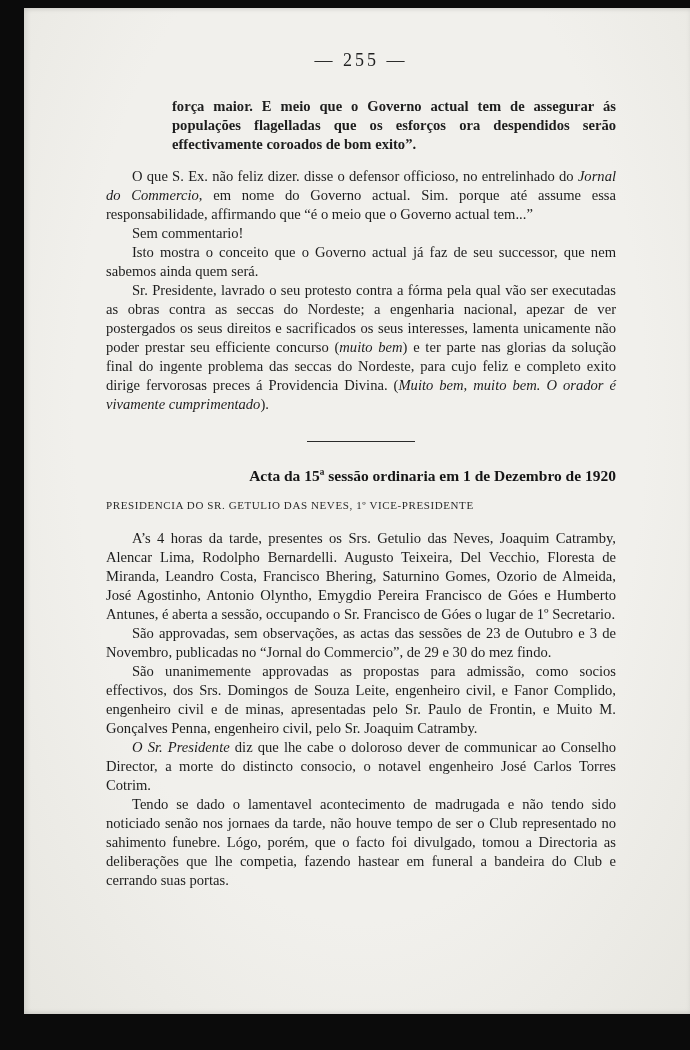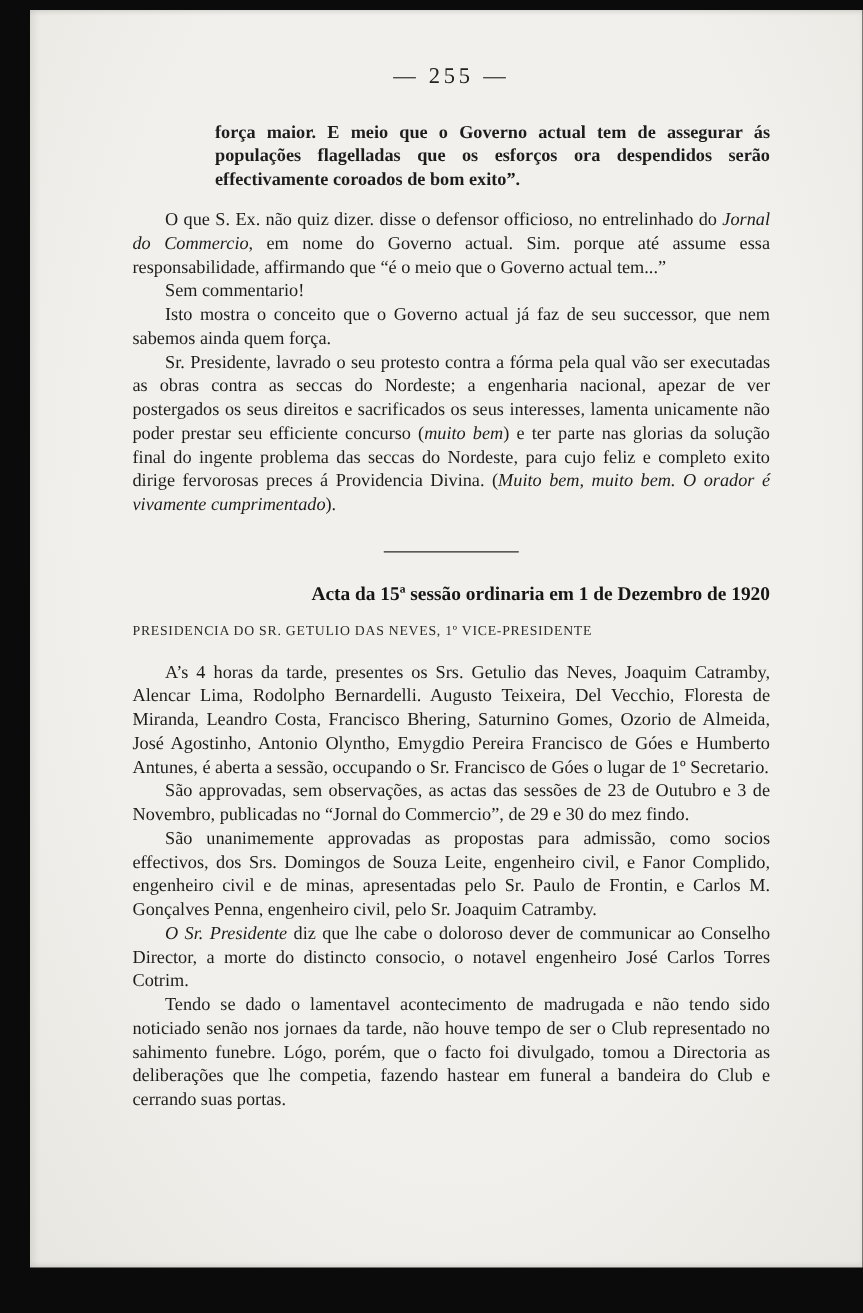--- a/index.html
+++ b/index.html
@@ -71,38 +71,38 @@
 </head>
 <body>
 
 <div class="scan-page">
   <div class="content">
 
     <div class="page-number">— 255 —</div>
 
     <p class="quote"><span>força maior. E meio que o Governo actual tem de assegurar ás populações flagelladas que os esforços ora despendidos serão effectivamente coroados de bom exito”.</span></p>
 
-    <p><span>O que S. Ex. não quiz dizer. disse o defensor officioso, no entrelinhado do </span><span class="it">Jornal do Commercio</span><span>, em nome do Governo actual. Sim. porque até assume essa responsabilidade, affirmando que “é o meio que o Governo actual tem...”</span></p>
+    <p><span>O que S. Ex. não feliz dizer. disse o defensor officioso, no entrelinhado do </span><span class="it">Jornal do Commercio</span><span>, em nome do Governo actual. Sim. porque até assume essa responsabilidade, affirmando que “é o meio que o Governo actual tem...”</span></p>
 
     <p><span>Sem commentario!</span></p>
 
-    <p><span>Isto mostra o conceito que o Governo actual já faz de seu successor, que nem sabemos ainda quem força.</span></p>
+    <p><span>Isto mostra o conceito que o Governo actual já faz de seu successor, que nem sabemos ainda quem será.</span></p>
 
     <p><span>Sr. Presidente, lavrado o seu protesto contra a fórma pela qual vão ser executadas as obras contra as seccas do Nordeste; a engenharia nacional, apezar de ver postergados os seus direitos e sacrificados os seus interesses, lamenta unicamente não poder prestar seu efficiente concurso (</span><span class="it">muito bem</span><span>) e ter parte nas glorias da solução final do ingente problema das seccas do Nordeste, para cujo feliz e completo exito dirige fervorosas preces á Providencia Divina. (</span><span class="it">Muito bem, muito bem. O orador é vivamente cumprimentado</span><span>).</span></p>
 
     <div class="divider"></div>
 
     <h1 class="session-heading">Acta da 15ª sessão ordinaria em 1 de Dezembro de 1920</h1>
 
     <div class="presidency">PRESIDENCIA DO SR. GETULIO DAS NEVES, 1º VICE-PRESIDENTE</div>
 
     <p><span>A’s 4 horas da tarde, presentes os Srs. Getulio das Neves, Joaquim Catramby, Alencar Lima, Rodolpho Bernardelli. Augusto Teixeira, Del Vecchio, Floresta de Miranda, Leandro Costa, Francisco Bhering, Saturnino Gomes, Ozorio de Almeida, José Agostinho, Antonio Olyntho, Emygdio Pereira Francisco de Góes e Humberto Antunes, é aberta a sessão, occupando o Sr. Francisco de Góes o lugar de 1º Secretario.</span></p>
 
     <p><span>São approvadas, sem observações, as actas das sessões de 23 de Outubro e 3 de Novembro, publicadas no “Jornal do Commercio”, de 29 e 30 do mez findo.</span></p>
 
-    <p><span>São unanimemente approvadas as propostas para admissão, como socios effectivos, dos Srs. Domingos de Souza Leite, engenheiro civil, e Fanor Complido, engenheiro civil e de minas, apresentadas pelo Sr. Paulo de Frontin, e Carlos M. Gonçalves Penna, engenheiro civil, pelo Sr. Joaquim Catramby.</span></p>
+    <p><span>São unanimemente approvadas as propostas para admissão, como socios effectivos, dos Srs. Domingos de Souza Leite, engenheiro civil, e Fanor Complido, engenheiro civil e de minas, apresentadas pelo Sr. Paulo de Frontin, e Muito M. Gonçalves Penna, engenheiro civil, pelo Sr. Joaquim Catramby.</span></p>
 
     <p><span class="it">O Sr. Presidente</span><span> diz que lhe cabe o doloroso dever de communicar ao Conselho Director, a morte do distincto consocio, o notavel engenheiro José Carlos Torres Cotrim.</span></p>
 
     <p><span>Tendo se dado o lamentavel acontecimento de madrugada e não tendo sido noticiado senão nos jornaes da tarde, não houve tempo de ser o Club representado no sahimento funebre. Lógo, porém, que o facto foi divulgado, tomou a Directoria as deliberações que lhe competia, fazendo hastear em funeral a bandeira do Club e cerrando suas portas.</span></p>
 
   </div>
 </div>
 
 </body></html>

